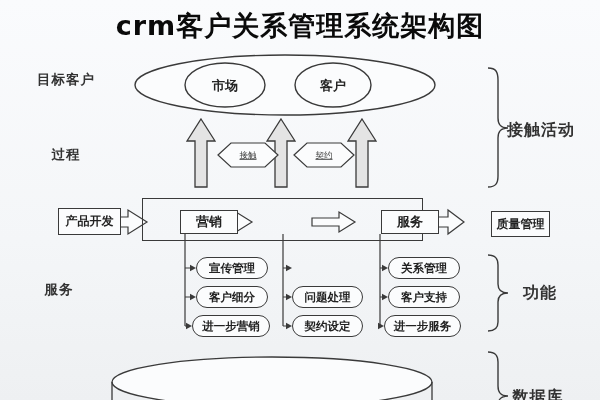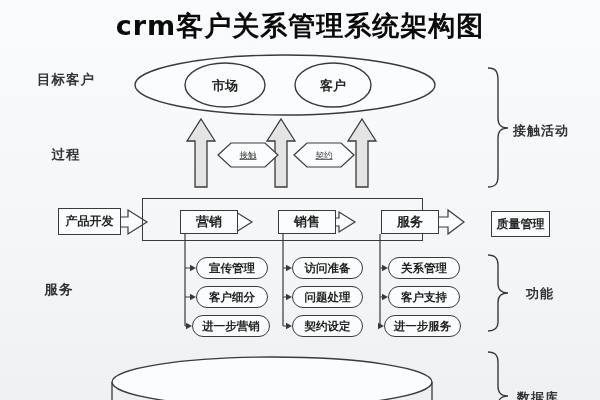--- a/index.html
+++ b/index.html
@@ -17,21 +17,21 @@
   .rowlab{font-size:13.5px;font-weight:600;letter-spacing:1px;color:#333;}
   .ellab{font-size:13px;font-weight:600;font-family:Liberation Serif, serif;}
   .hexlab{font-size:8.5px;color:#3a3a3a;text-decoration:underline;}
   .box{position:absolute;border:1.4px solid #3a3a3a;background:#fbfcfd;
        display:flex;align-items:center;justify-content:center;
        font-size:13px;font-weight:600;color:#222;box-sizing:border-box;margin-left:25px;}
   .container-box{position:absolute;border:1.4px solid #3a3a3a;background:transparent;box-sizing:border-box;}
   .stadium{position:absolute;border:1.3px solid #3a3a3a;border-radius:11px;background:#fbfcfd;
        display:flex;align-items:center;justify-content:center;
        font-size:11.5px;font-weight:600;color:#222;box-sizing:border-box;}
-  .bracelab{font-size:13px;font-weight:600;color:#333;letter-spacing:1px;}
+  .bracelab{font-size:16px;font-weight:600;color:#333;letter-spacing:1px;}
 </style>
 </head>
 <body>
 
 <div class="canvas">
 
   <svg class="layer" width="600" height="400" viewBox="0 0 600 400">
 
     <ellipse cx="285" cy="85" rx="150" ry="30" fill="#fbfcfd" stroke="#3a3a3a" stroke-width="1.4"></ellipse>
     <ellipse cx="225" cy="85" rx="40" ry="22" fill="#fbfcfd" stroke="#3a3a3a" stroke-width="1.4"></ellipse>
@@ -86,29 +86,27 @@
 
   <div class="lbl ellab" style="left:225px;top:85px">市场</div>
   <div class="lbl ellab" style="left:333px;top:85px">客户</div>
 
   <div class="lbl hexlab" style="left:248px;top:155px">接触</div>
   <div class="lbl hexlab" style="left:324px;top:155px">契约</div>
 
   <div class="box" style="left:33px;top:208px;width:63px;height:27px;font-size:12px">产品开发</div>
   <div class="container-box" style="left:142px;top:198px;width:281px;height:43px"></div>
   <div class="box" style="left:155px;top:210px;width:58px;height:24px">营销</div>
-  <div class="box" style="left:253px;top:210px;width:58px;height:24px">销售</div>
   <div class="box" style="left:356px;top:210px;width:58px;height:24px">服务</div>
   <div class="box" style="left:466px;top:211px;width:59px;height:26px;font-size:12px">质量管理</div>
 
   <div class="stadium" style="left:196px;top:257px;width:72px;height:22px">宣传管理</div>
   <div class="stadium" style="left:196px;top:286px;width:72px;height:22px">客户细分</div>
   <div class="stadium" style="left:192px;top:315px;width:78px;height:22px">进一步营销</div>
 
-  <div class="stadium" style="left:292px;top:257px;width:71px;height:22px">访问准备</div>
   <div class="stadium" style="left:292px;top:286px;width:71px;height:22px">问题处理</div>
   <div class="stadium" style="left:292px;top:315px;width:71px;height:22px">契约设定</div>
 
   <div class="stadium" style="left:388px;top:257px;width:72px;height:22px">关系管理</div>
   <div class="stadium" style="left:388px;top:286px;width:72px;height:22px">客户支持</div>
   <div class="stadium" style="left:384px;top:315px;width:77px;height:22px">进一步服务</div>
 
   <div class="lbl bracelab" style="left:541px;top:130px">接触活动</div>
   <div class="lbl bracelab" style="left:540px;top:293px">功能</div>
   <div class="lbl bracelab" style="left:538px;top:397px">数据库</div>

